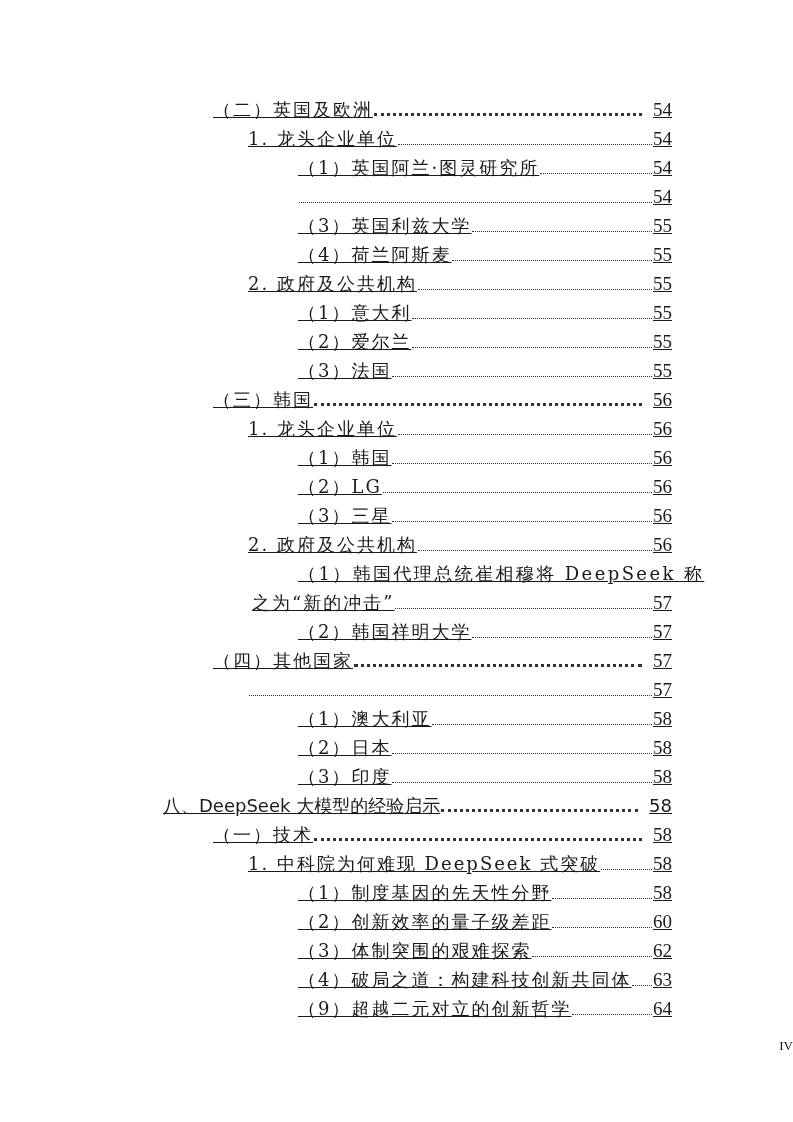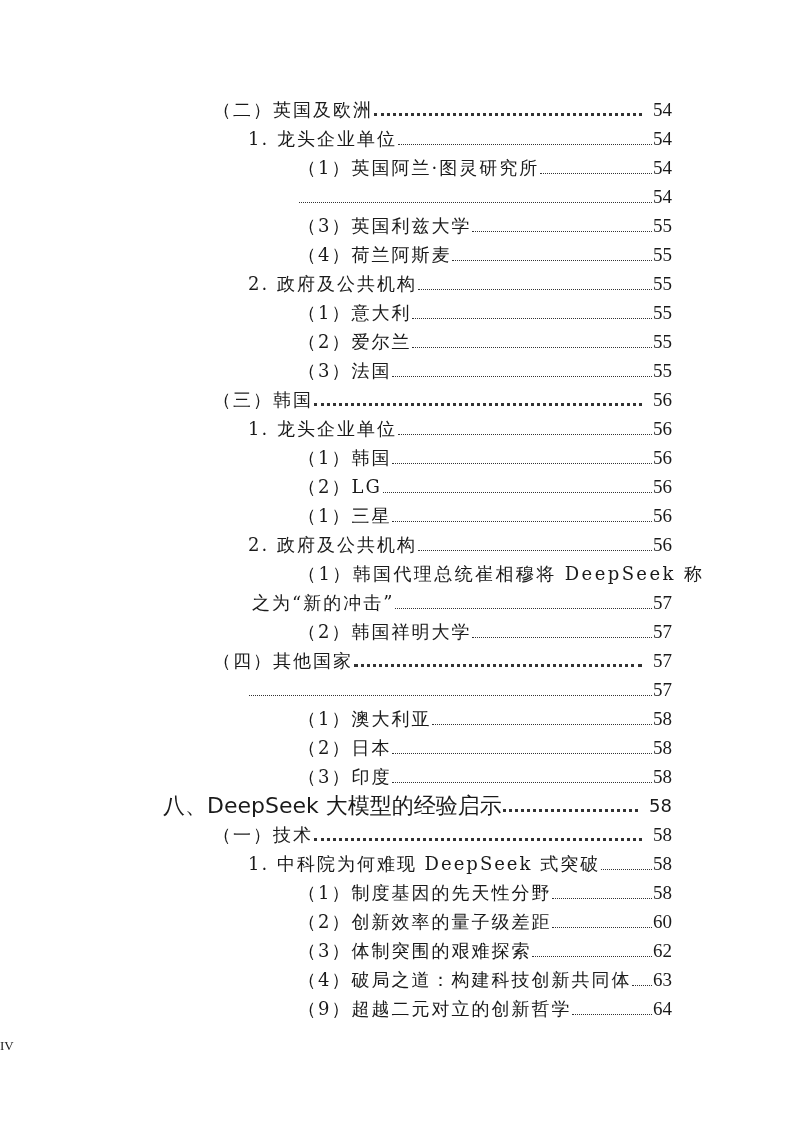--- a/index.html
+++ b/index.html
@@ -1,32 +1,32 @@
 <!DOCTYPE html>
 <html><head>
   <meta charset="utf-8">
   <style>
     html, body { margin: 0; padding: 0; background: #ffffff; }
     body { width: 793px; height: 1122px; position: relative; overflow: hidden;
            font-family: "DejaVu Serif", "Liberation Serif", serif; color: #1a1a1a; }
     .toc { position: absolute; left: 0; top: 95px; width: 793px; }
     .row { position: absolute; height: 29px; display: flex; align-items: center;
-           right: 121px; font-size: 18px; line-height: 29px; white-space: nowrap; }
+           right: 121px; font-size: 18px; line-height: 29px; white-space: nowrap; text-decoration: underline; }
     .row .label { flex: 0 0 auto; letter-spacing: 2px; }
     .row .leader { flex: 1 1 auto; overflow: hidden; margin: 0 1px; height: 29px;
                    position: relative; }
     .row .leader::after { content: ""; position: absolute; left: 0; right: 0; bottom: 8px;
                    border-bottom: 1.5px dotted #333; }
     .row.sparse .leader::after { border-bottom: 3px dotted #333; bottom: 8px; }
     .row .page { flex: 0 0 auto; font-family: "Liberation Serif", serif; font-size: 19px; }
     .row.sparse .page { margin-left: 10px; }
-    .row.l1 .label { font-family: "DejaVu Sans", sans-serif; letter-spacing: 0; font-size: 22px; }
+    .row.l1 .label { font-family: "DejaVu Sans", sans-serif; letter-spacing: 0; font-size: 18px; }
     .row.l1 .page { font-family: "DejaVu Sans", sans-serif; font-size: 18px; }
     .row.wrap .label { letter-spacing: 2.4px; }
-    .footer { position: absolute; top: 1038px; left: 0; width: 793px; text-align: left;
+    .footer { position: absolute; top: 1038px; left: 0; width: 793px; text-align: right;
               font-family: "Liberation Serif", serif; font-size: 13px; color: #1a1a1a; }
   </style>
 </head>
 <body>
 
 <div class="toc">
 
   <div class="row sparse" style="top:0px;left:213px">
     <span class="label">（二）英国及欧洲</span>
     <span class="leader"></span>
@@ -90,21 +90,21 @@
     <span class="label">（1）韩国</span>
     <span class="leader"></span>
     <span class="page">56</span>
   </div>
   <div class="row" style="top:377px;left:298px">
     <span class="label">（2）LG</span>
     <span class="leader"></span>
     <span class="page">56</span>
   </div>
   <div class="row" style="top:406px;left:298px">
-    <span class="label">（1）三星</span>
+    <span class="label">（3）三星</span>
     <span class="leader"></span>
     <span class="page">56</span>
   </div>
   <div class="row" style="top:435px;left:248px">
     <span class="label">2. 政府及公共机构</span>
     <span class="leader"></span>
     <span class="page">56</span>
   </div>
 
   <div class="row wrap" style="top:464px;left:298px">

